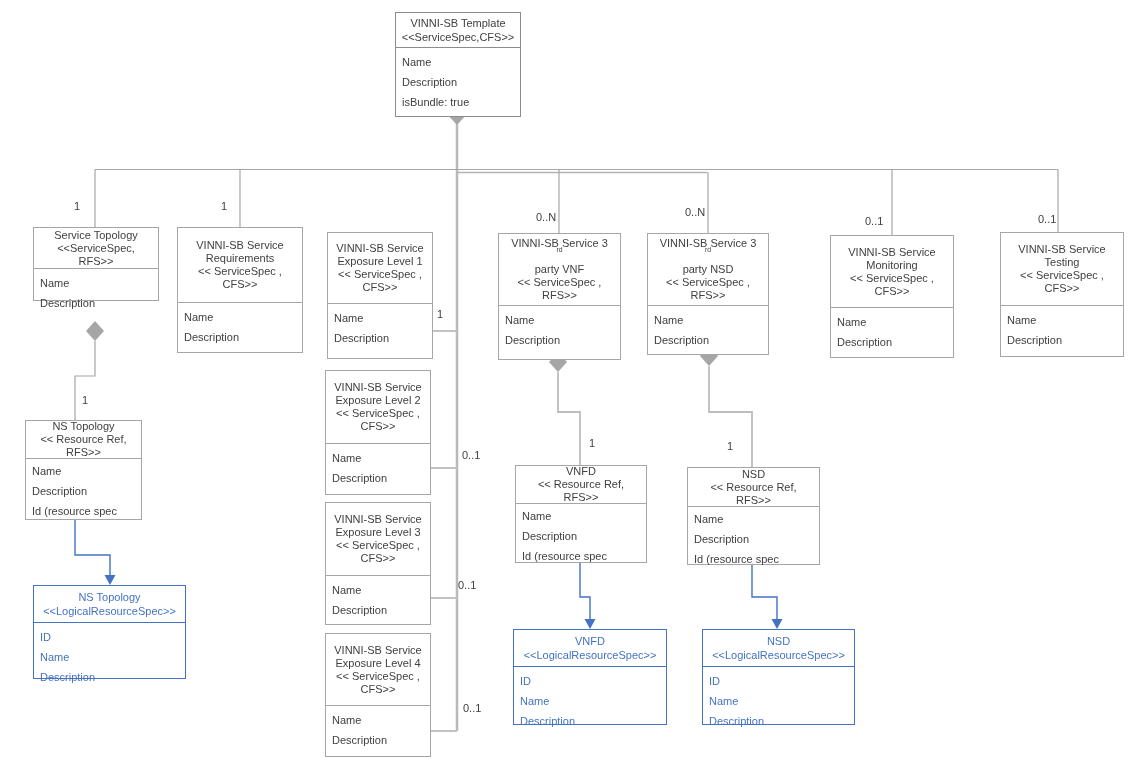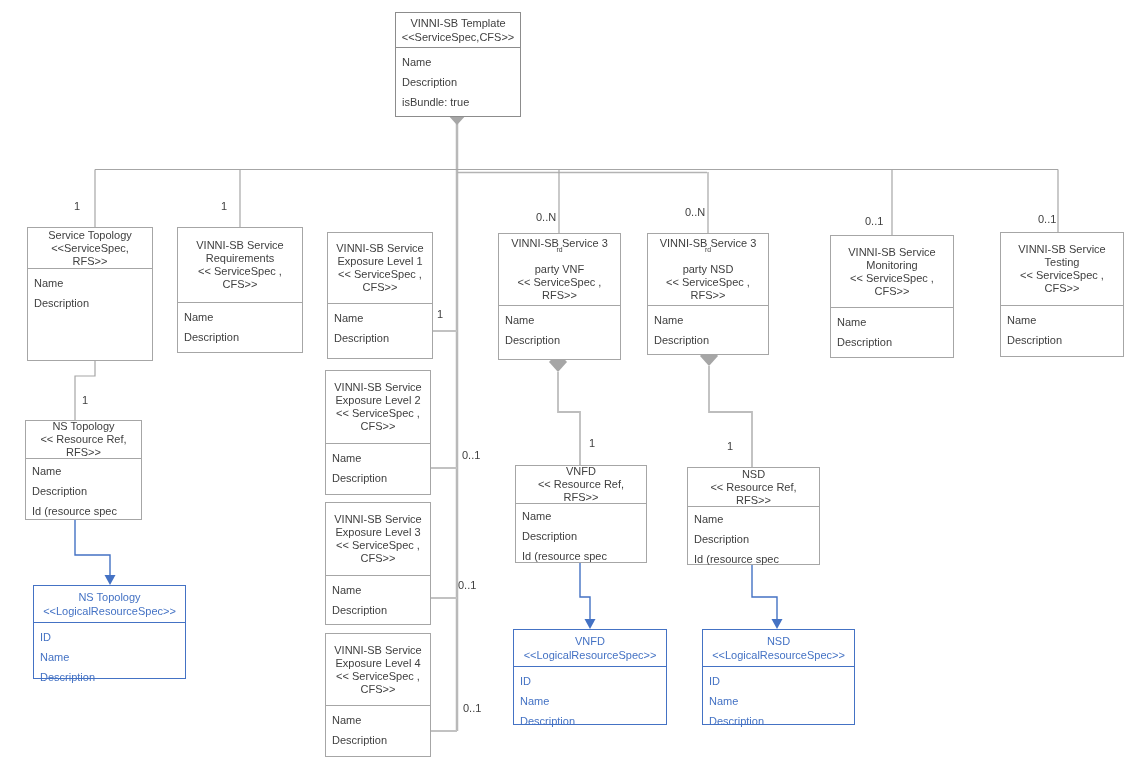--- a/index.html
+++ b/index.html
@@ -85,21 +85,21 @@
     <polygon points="584.5,619 595.5,619 590,629" fill="#4472c4"></polygon>
     <path d="M752 565 V597 H777 V620" stroke="#4472c4" stroke-width="1.4" fill="none"></path>
     <polygon points="771.5,619 782.5,619 777,629" fill="#4472c4"></polygon>
   </svg>
 
   <div class="box dark" style="left:395px;top:12px;width:126px;height:105px;">
     <div class="hdr" style="height:35px;">VINNI-SB Template<br>&lt;&lt;ServiceSpec,CFS&gt;&gt;</div>
     <div class="bdy">Name<br>Description<br>isBundle: true</div>
   </div>
 
-  <div class="box" style="left:27px;top:227px;width:126px;height:134px;">
+  <div class="box" style="left:33px;top:227px;width:126px;height:74px;">
     <div class="hdr" style="height:41px;">Service Topology<br>&lt;&lt;ServiceSpec,<br>RFS&gt;&gt;</div>
     <div class="bdy">Name<br>Description</div>
   </div>
 
   <div class="box" style="left:177px;top:227px;width:126px;height:126px;">
     <div class="hdr" style="height:75px;">VINNI-SB Service<br>Requirements<br>&lt;&lt; ServiceSpec ,<br>CFS&gt;&gt;</div>
     <div class="bdy">Name<br>Description</div>
   </div>
 
   <div class="box" style="left:327px;top:232px;width:106px;height:127px;">

